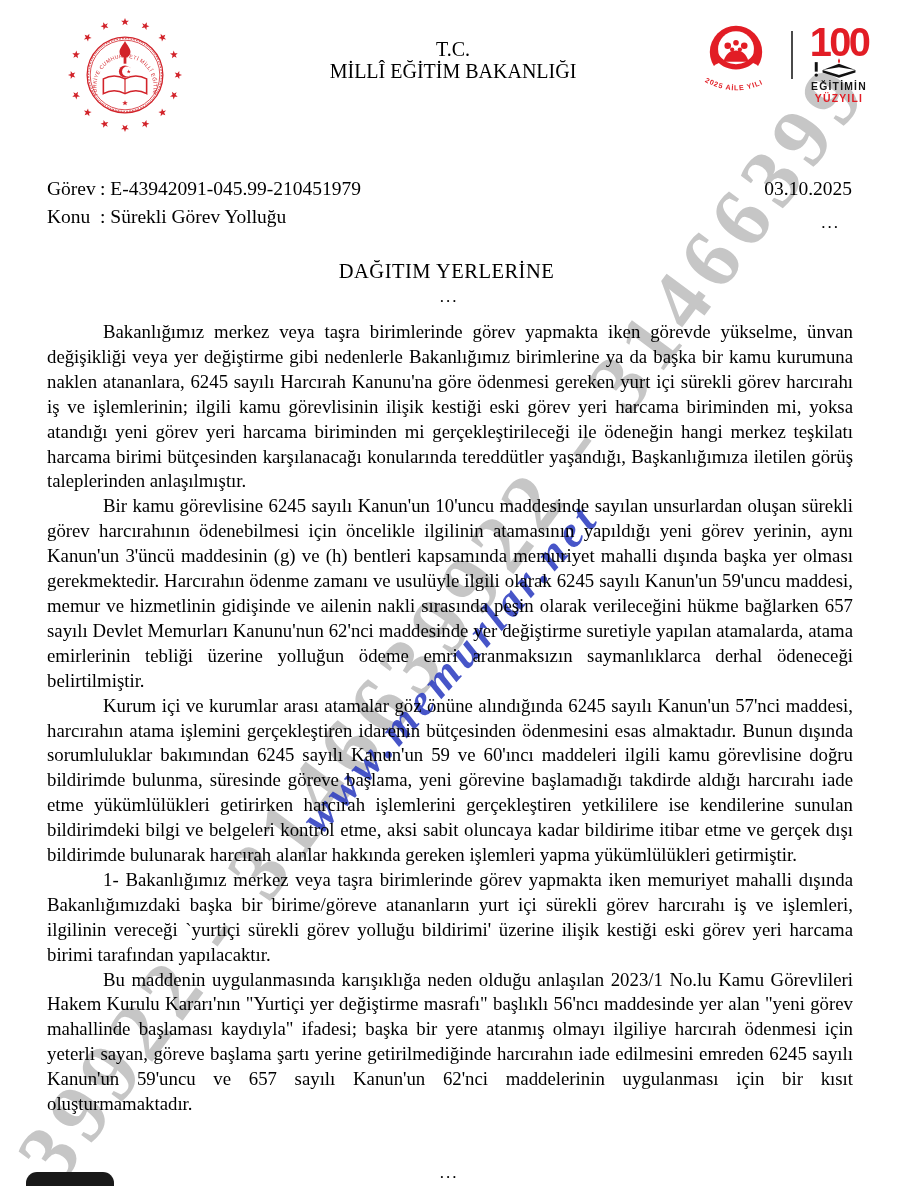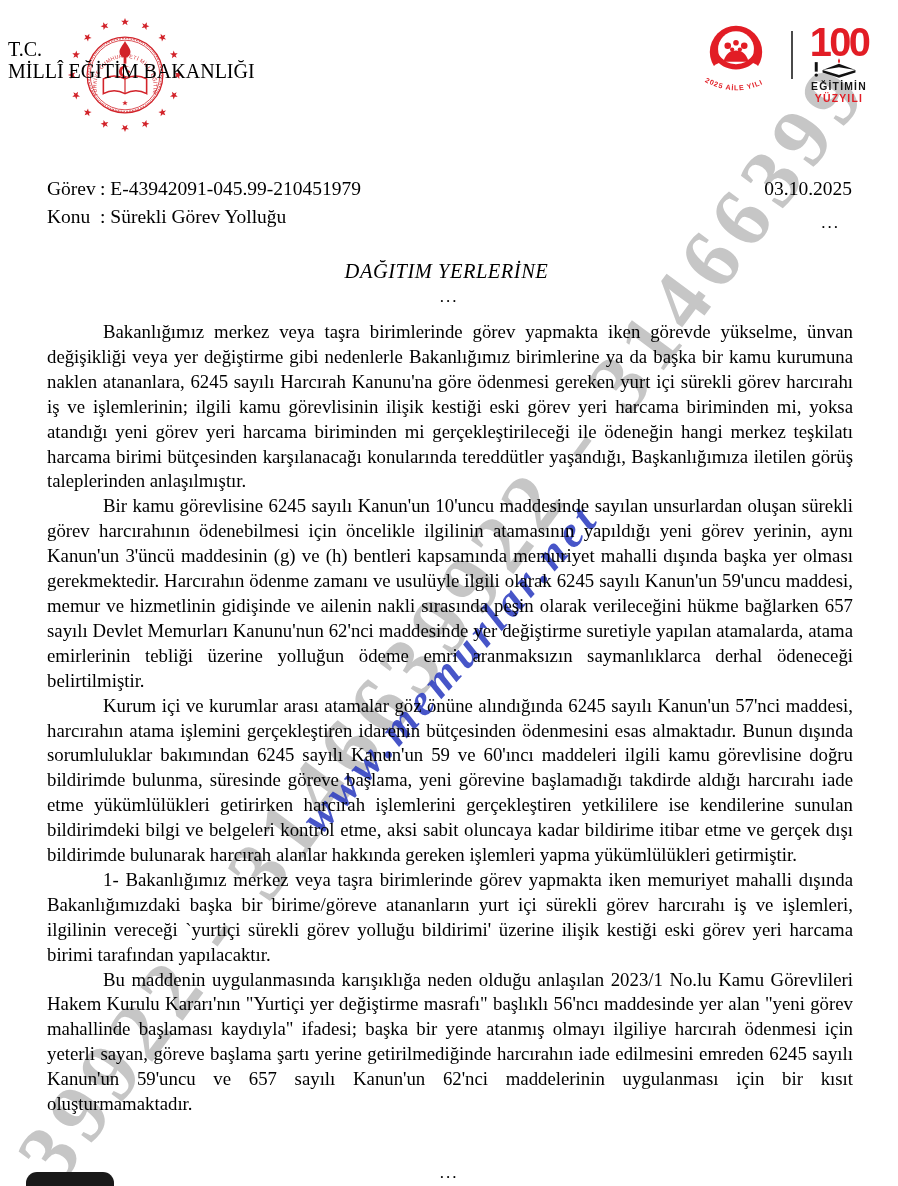--- a/index.html
+++ b/index.html
@@ -18,31 +18,31 @@
   }
   .wm-blue {
     position:absolute; left:175px; top:640px; width:560px; height:64px;
     transform:rotate(-48.5deg); transform-origin:center;
     font-style:italic; font-weight:bold; font-size:44px; letter-spacing:5px;
     color:rgba(45,62,192,0.88); text-align:center; white-space:nowrap;
   }
   
   .content { position:absolute; inset:0; z-index:1; }
   .seal { position:absolute; left:66px; top:16px; }
-  .title-block { position:absolute; left:8px; right:0; top:38px; 
+  .title-block { position:absolute; left:8px; right:0; top:38px; text-align:center;
     font-size:20px; line-height:22px; }
   .logo-divider { position:absolute; left:791px; top:31px; width:2px; height:48px; background:#4a4a4a; }
   .family-logo { position:absolute; left:697px; top:20px; }
   .century-logo { position:absolute; left:800px; top:18px; }
   .meta-row { position:absolute; left:47px; font-size:19.5px; white-space:nowrap; }
   .meta-label { display:inline-block; width:53px; }
   .doc-date { position:absolute; right:46px; top:178px; font-size:19.5px;text-align:right; }
   .dots-right { position:absolute; right:58px; top:213px; font-size:17px; letter-spacing:2px; }
   .recipient { position:absolute; left:0; right:5px; top:260px; text-align:center;
-    font-size:20.5px; letter-spacing:0.5px;font-style:italic; }
+    font-size:20.5px; letter-spacing:0.5px; }
   .dots-center { position:absolute; left:0; right:0; top:287px; text-align:center;
     font-size:17px; letter-spacing:2px; }
   .body-text { position:absolute; left:47px; top:320px; width:806px;
     font-size:18.8px; line-height:24.9px; text-align:justify; }
   .body-text p { margin:0; text-indent:56px; }
   .dots-end { position:absolute; left:0; right:0; top:1163px; text-align:center;
     font-size:17px; letter-spacing:2px; }
   .corner-shape { position:absolute; left:26px; top:1172px; width:88px; height:24px;
     background:#191919; border-radius:11px; }
 </style>

